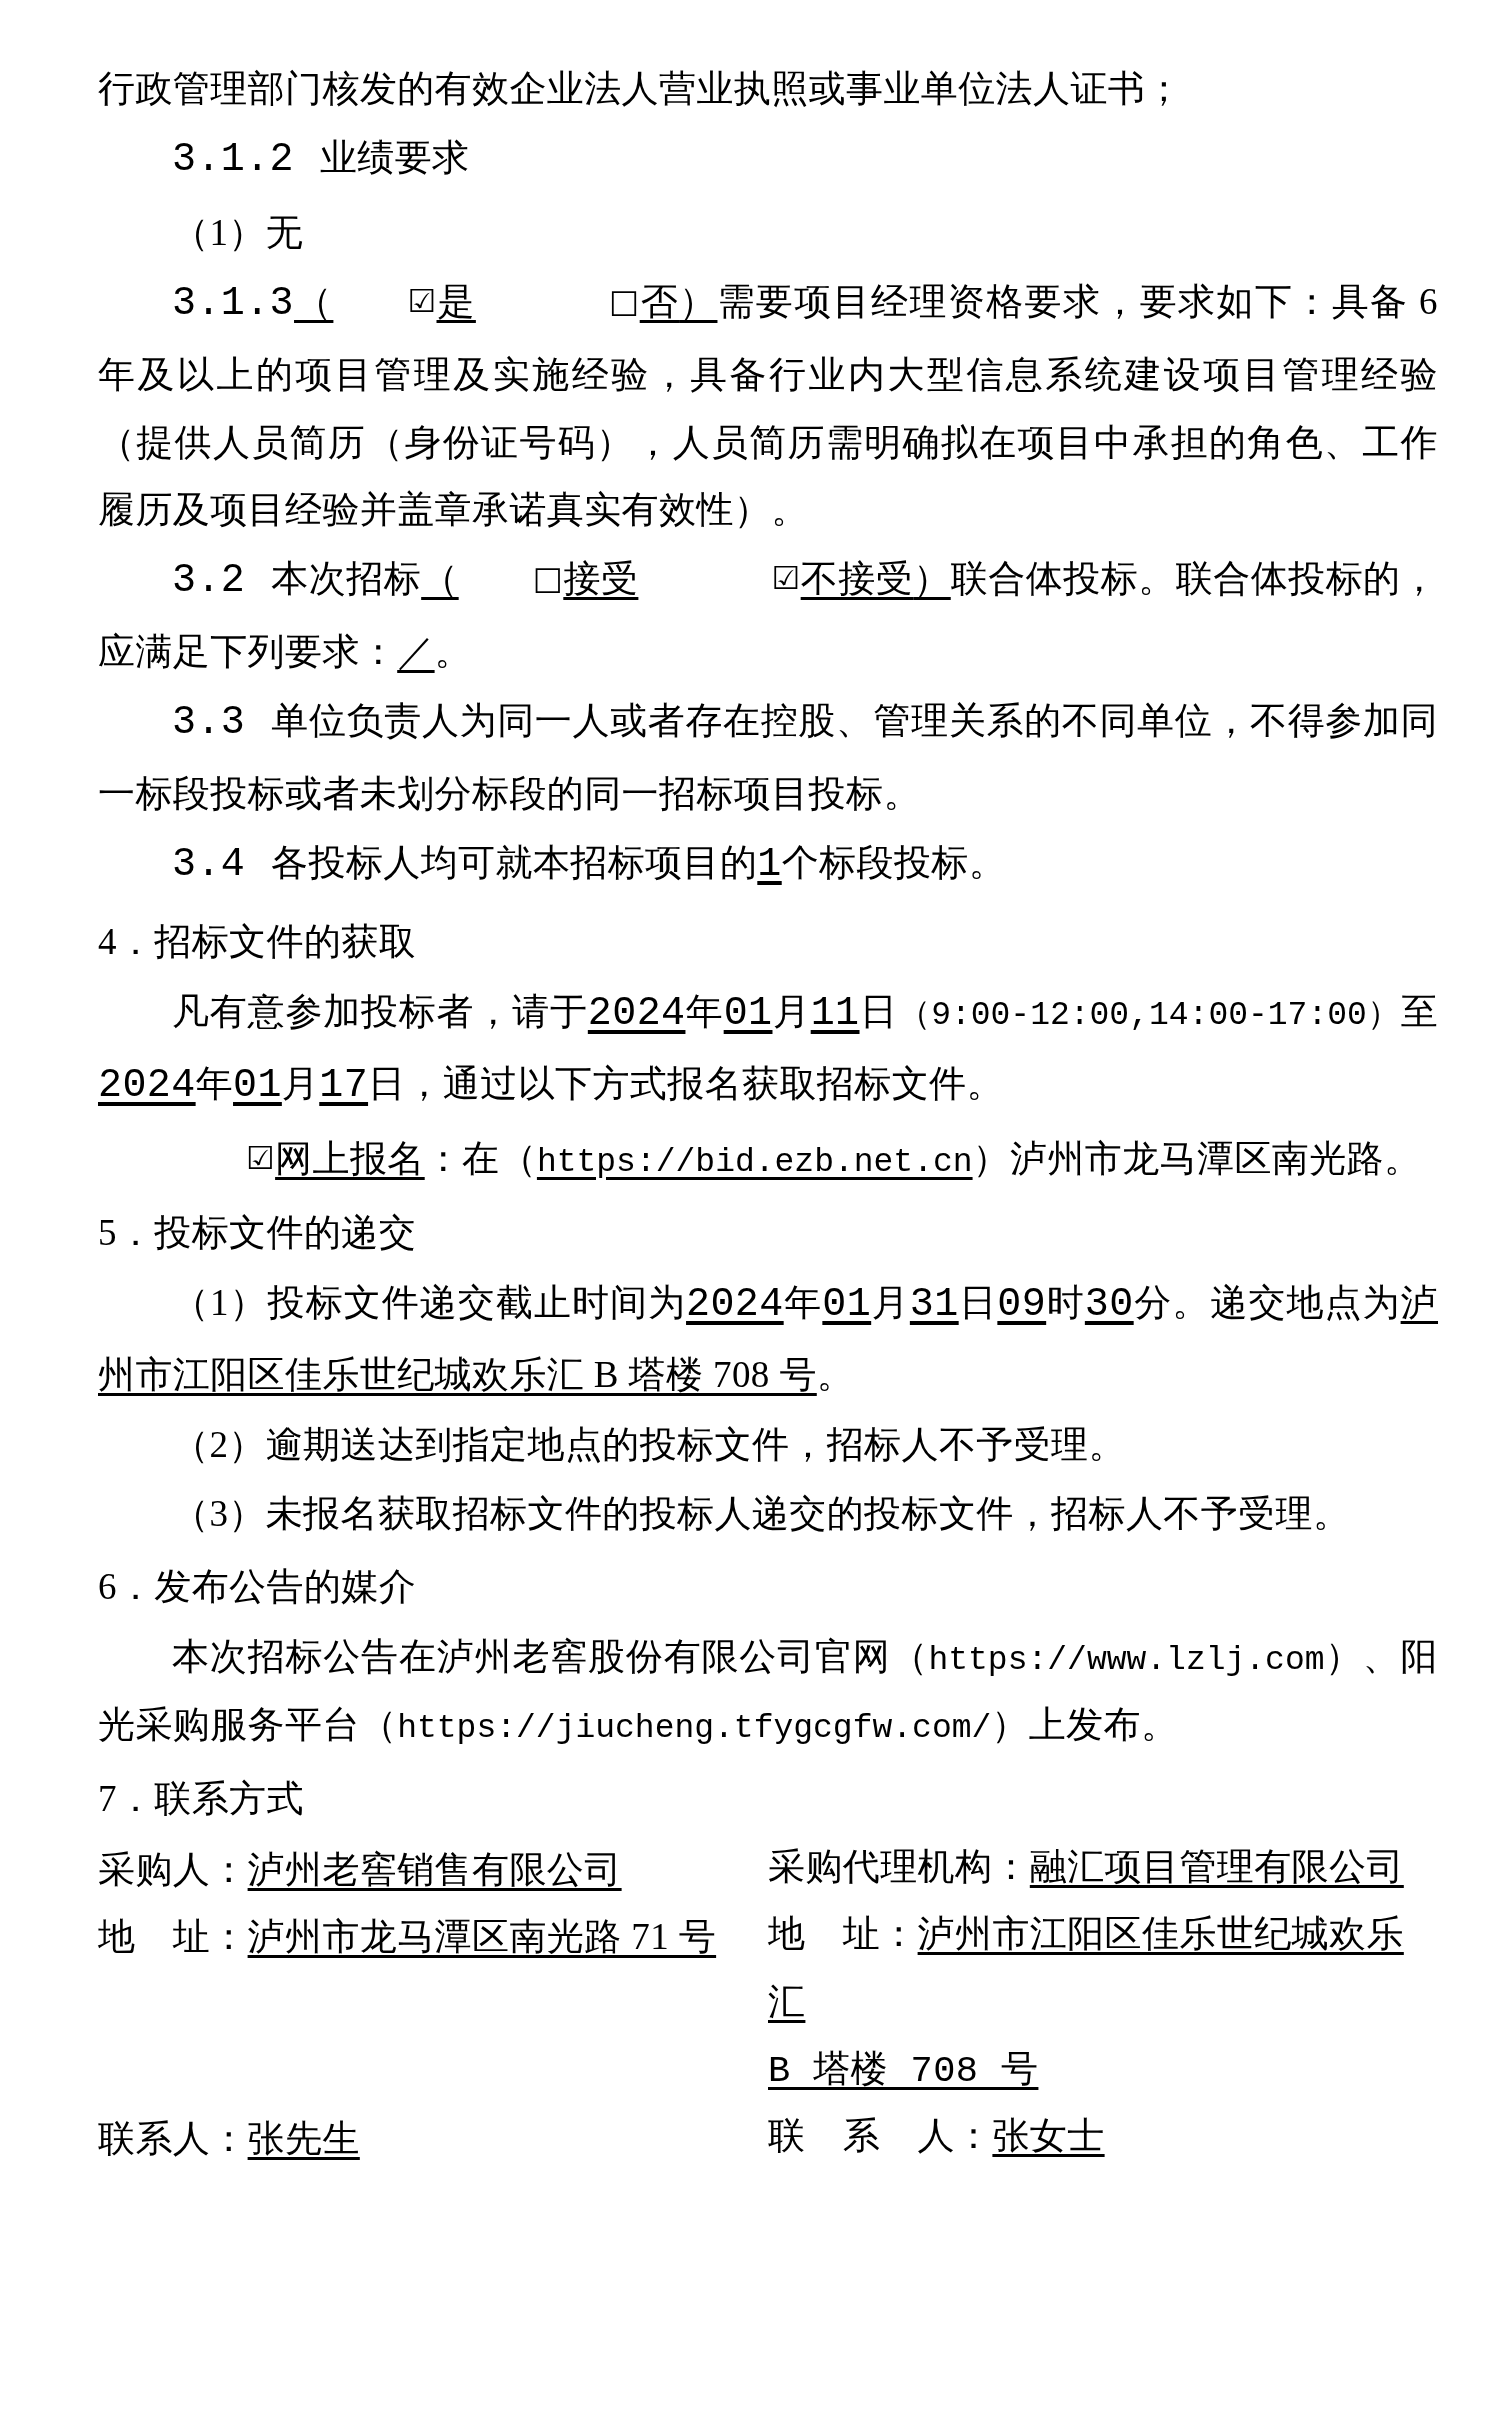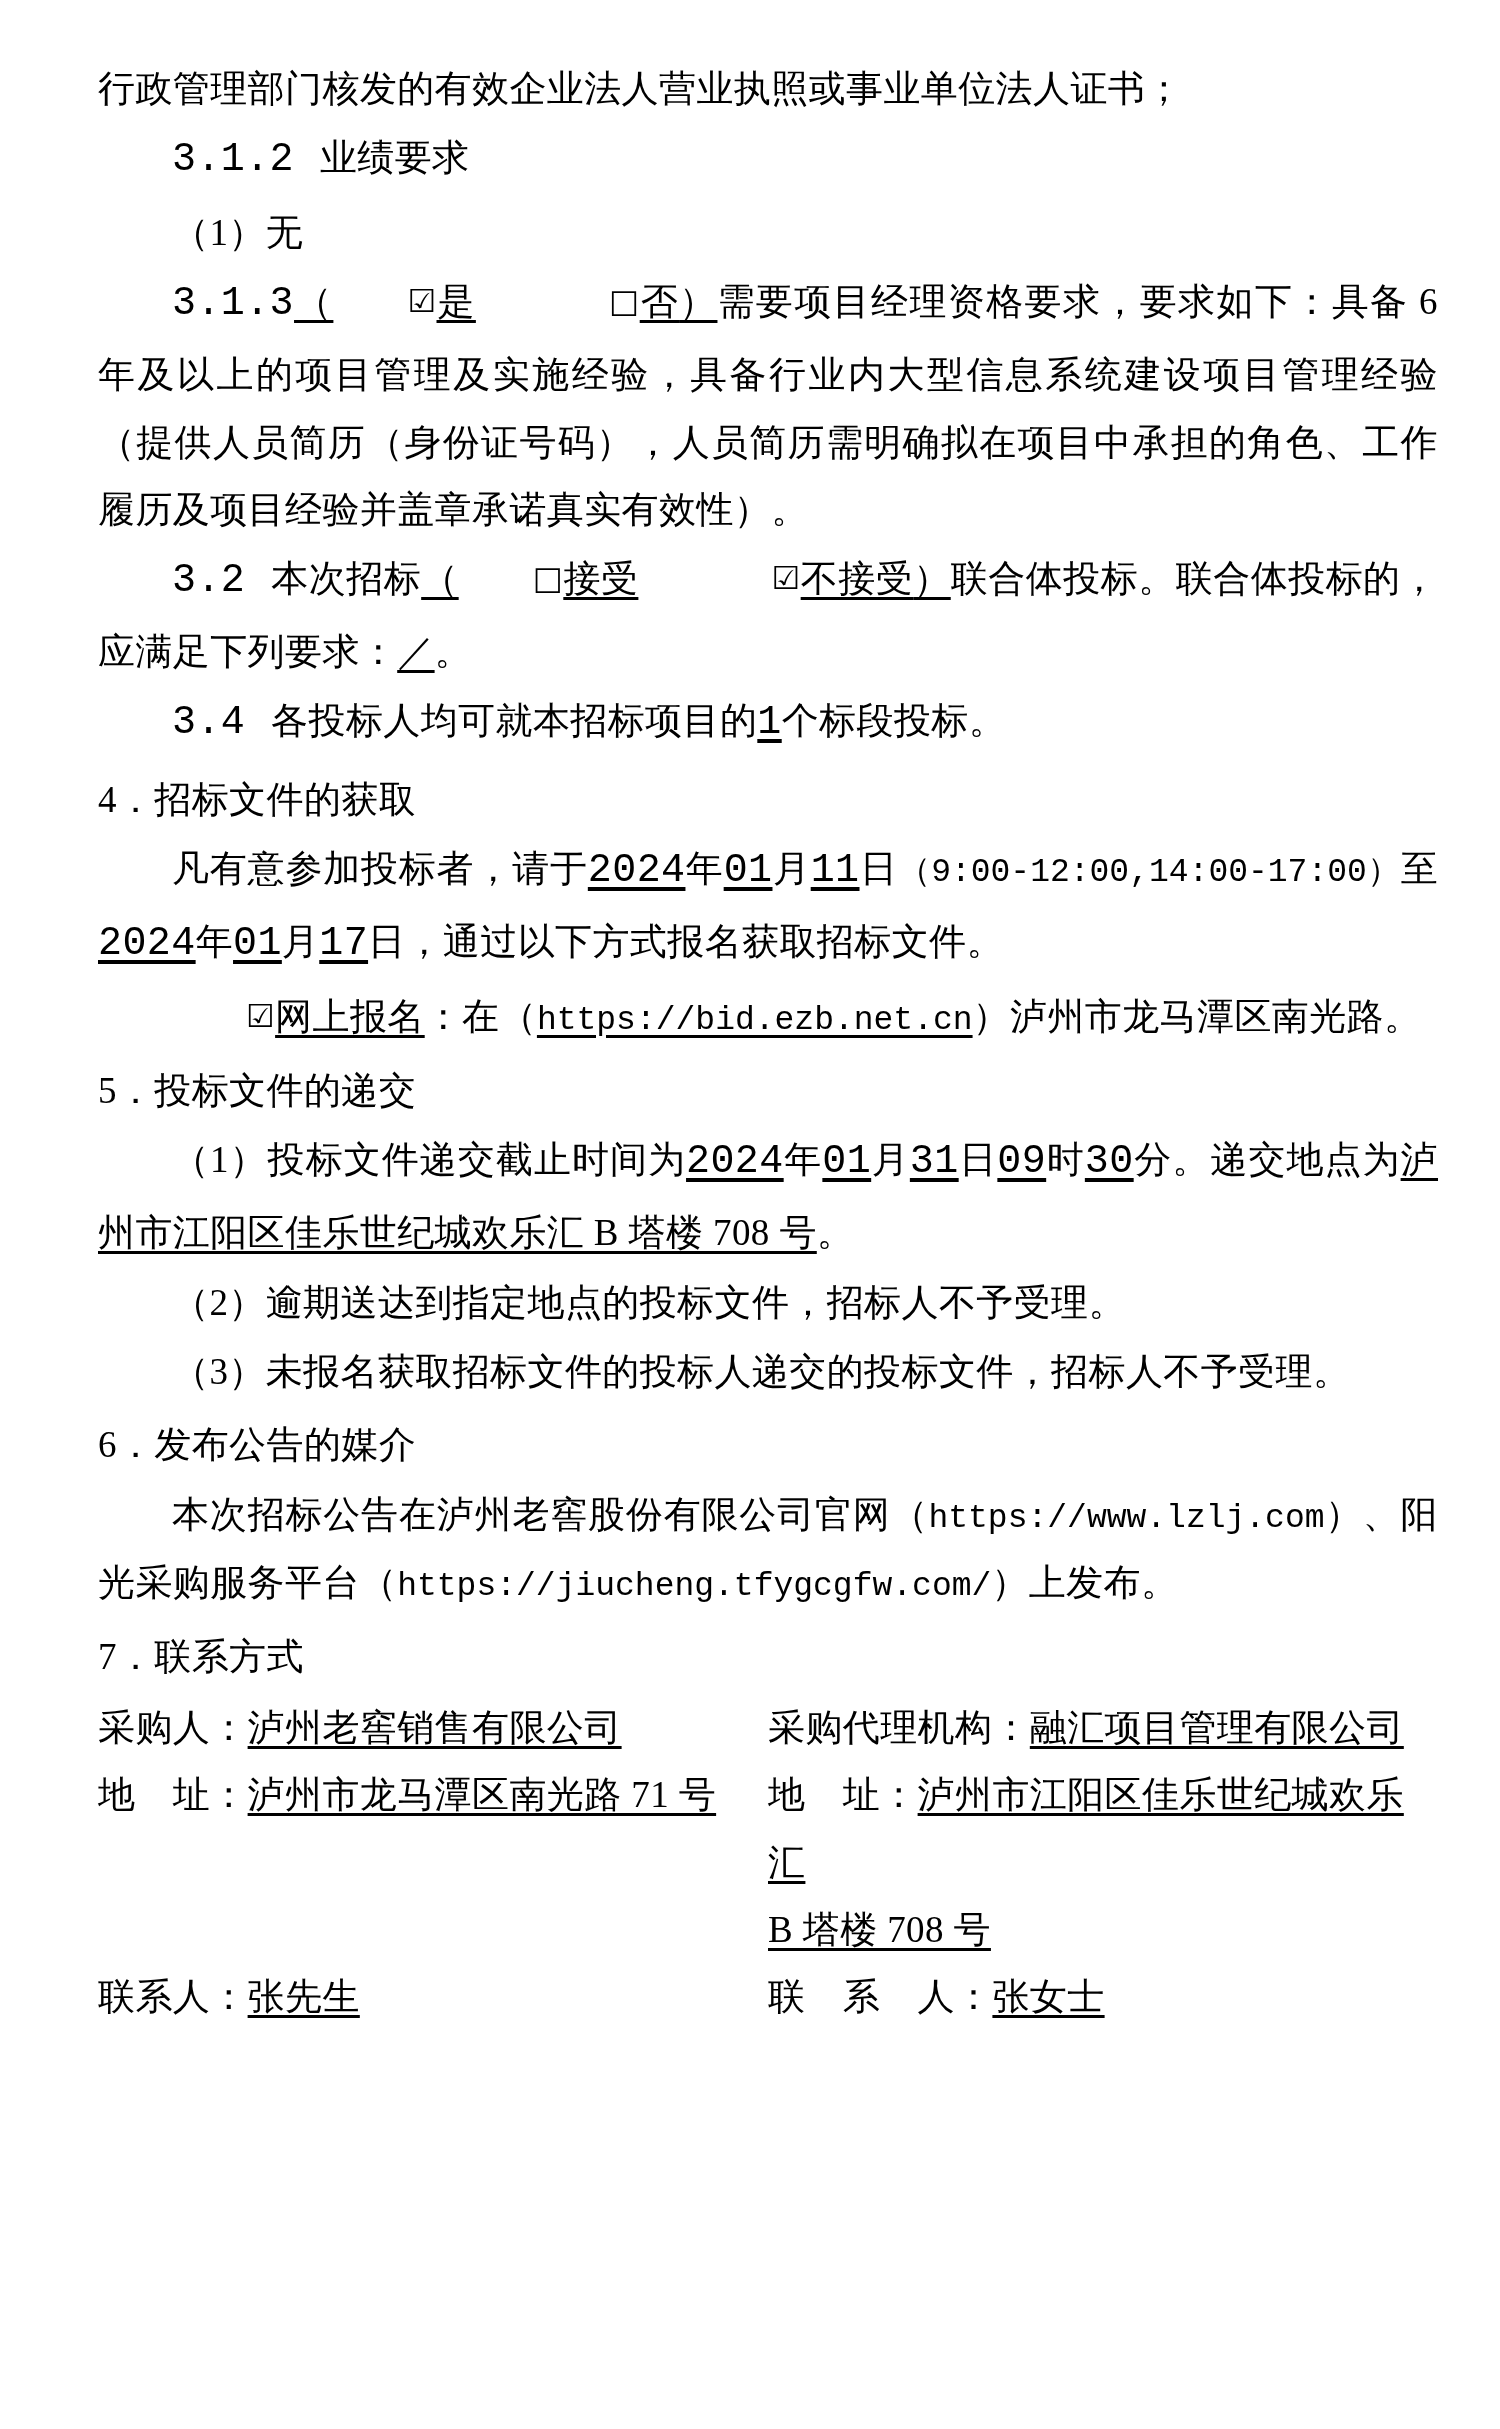--- a/index.html
+++ b/index.html
@@ -63,21 +63,21 @@
     border-collapse: collapse;
     margin-top: 4px;
   }
   .contact-table td {
     vertical-align: top;
     padding: 0;
     font-size: 37px;
     line-height: 1.82;
   }
   .col-left { width: 50%; }
-  .col-right { width: 50%; }
+  .col-right { width: 50%; font-family: Liberation Mono, monospace; }
   .right-cont {
     padding-right: 186px;
   }
 </style>
 </head>
 <body>
 
 <div class="page">
   <div class="doc">
 
@@ -90,20 +90,23 @@
     <p class="indent">（1）无</p>
 
     <p class="indent">
       <span class="num">3.1.3</span><span class="u">（<span class="cbox">☑</span><span>是</span><span class="gap-md"></span><span class="cbox">□</span><span>否</span>）</span><span>需要项目经理资格要求，要求如下：具备 6 年及以上的项目管理及实施经验，具备行业内大型信息系统建设项目管理经验（提供人员简历（身份证号码），人员简历需明确拟在项目中承担的角色、工作履历及项目经验并盖章承诺真实有效性）。</span>
     </p>
 
     <p class="indent">
       <span class="num">3.2</span><span class="gap-sm"></span><span>本次招标</span><span class="u">（<span class="cbox">□</span><span>接受</span><span class="gap-md"></span><span class="cbox">☑</span><span>不接受</span>）</span><span>联合体投标。联合体投标的，应满足下列要求：</span><span class="u">／</span><span>。</span>
     </p>
 
+    <p class="indent">
+      <span class="num">3.3</span><span class="gap-sm"></span><span>单位负责人为同一人或者存在控股、管理关系的不同单位，不得参加同一标段投标或者未划分标段的同一招标项目投标。</span>
+    </p>
 
     <p class="indent">
       <span class="num">3.4</span><span class="gap-sm"></span><span>各投标人均可就本招标项目的</span><span class="u num">1</span><span>个标段投标。</span>
     </p>
 
     <p class="heading">4．招标文件的获取</p>
 
     <p class="indent">
       <span>凡有意参加投标者，请于</span><span class="u num">2024</span><span>年</span><span class="u num">01</span><span>月</span><span class="u num">11</span><span>日</span><span class="mono">（9:00-12:00,14:00-17:00）</span><span>至</span><span class="u num">2024</span><span>年</span><span class="u num">01</span><span>月</span><span class="u num">17</span><span>日，通过以下方式报名获取招标文件。</span>
     </p>

